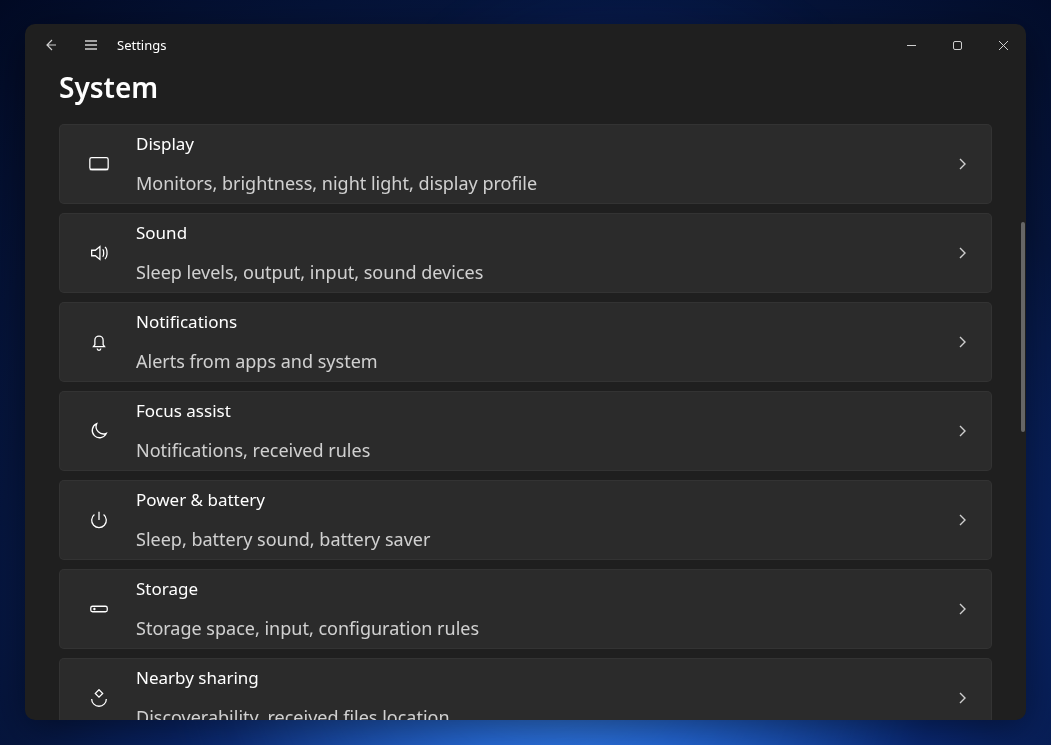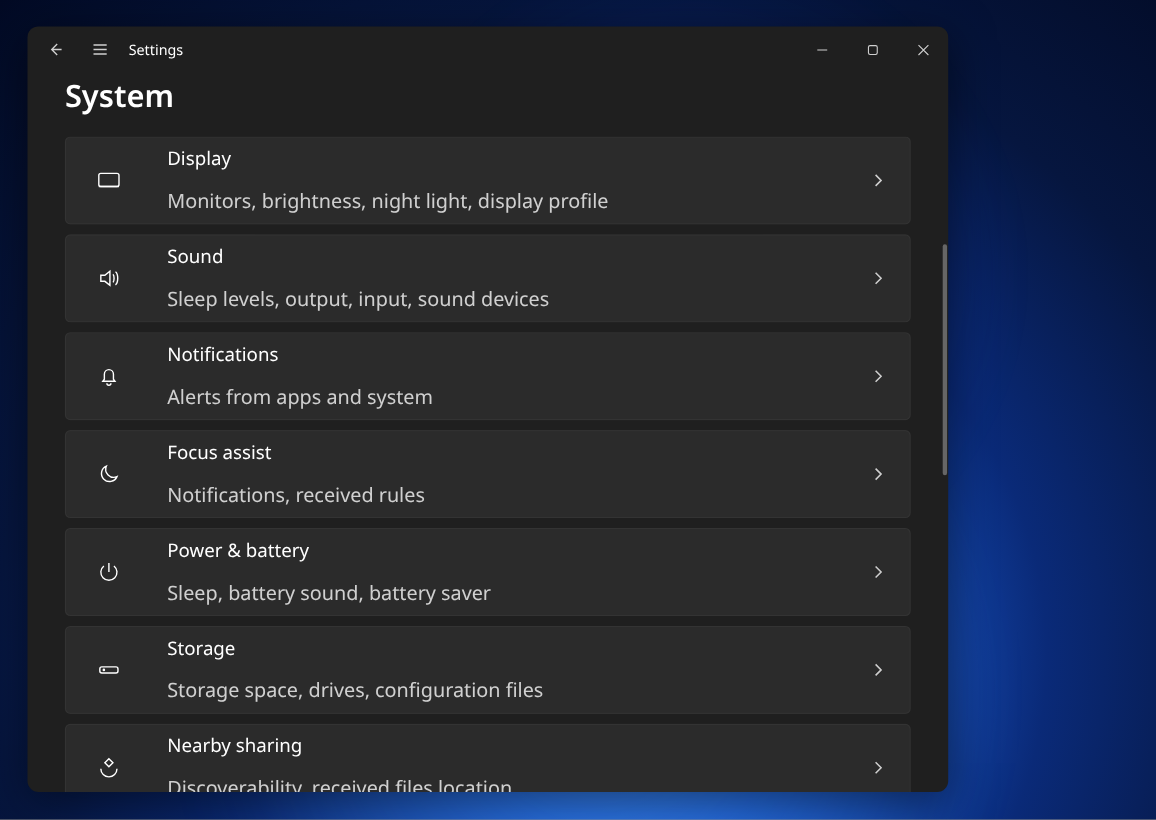--- a/index.html
+++ b/index.html
@@ -12,21 +12,21 @@
   .bgwave {
     position: absolute; border-radius: 50%;
     filter: blur(18px); opacity: 0.55;
   }
   .bgwave.a { width: 900px; height: 900px; left: 90px; top: 180px; background: radial-gradient(circle, rgba(90,170,255,0.6), rgba(20,60,180,0) 60%); }
   .bgwave.b { width: 700px; height: 700px; left: 280px; top: -100px; background: radial-gradient(circle, rgba(30,80,220,0.5), rgba(0,0,0,0) 60%); }
 
   .window {
     position: absolute;
     left: 25px; top: 24px;
-    width: 837px; height: 696px;
+    width: 1001px; height: 696px;
     background: #1f1f1f;
     border-radius: 10px;
     overflow: hidden;
     display: flex; flex-direction: column;
     box-shadow: 0 10px 40px rgba(0,0,0,0.5);
     color: #ffffff;
     justify-content: flex-end;
   }
 
   .titlebar {
@@ -68,21 +68,20 @@
     display: flex; flex-direction: column; gap: 9px;
   }
   .row {
     background: #2b2b2b;
     border: 1px solid rgba(255,255,255,0.04);
     border-radius: 5px;
     height: 80px;
     display: flex; align-items: center;
     padding: 0 22px;
     cursor: default;
-    gap: 16px;
   }
   .row .icon {
     width: 34px; display: flex; align-items: center; justify-content: center;
     color: #ffffff;
     flex-shrink: 0;
   }
   .row .texts {
     margin-left: 20px; flex: 1; min-width: 0;
   }
   .row .title {
@@ -240,21 +239,21 @@
 
       <div class="row">
         <span class="icon">
           <svg width="22" height="22" viewBox="0 0 24 24" fill="none" stroke="currentColor" stroke-width="1.4">
             <rect x="3" y="9" width="18" height="6" rx="2"></rect>
               <circle cx="7" cy="12" r="0.6" fill="currentColor"></circle>
           </svg>
         </span>
         <div class="texts">
           <div class="title">Storage</div>
-          <div class="sub">Storage space, drives, configuration files</div>
+          <div class="sub">Storage space, input, configuration rules</div>
         </div>
         <span class="chev">
           <svg width="14" height="14" viewBox="0 0 14 14" fill="none" stroke="currentColor" stroke-width="1.4">
               <path d="M5 2 L10 7 L5 12"></path>
             </svg>
         </span>
       </div>
 
       <div class="row">
         <span class="icon">

